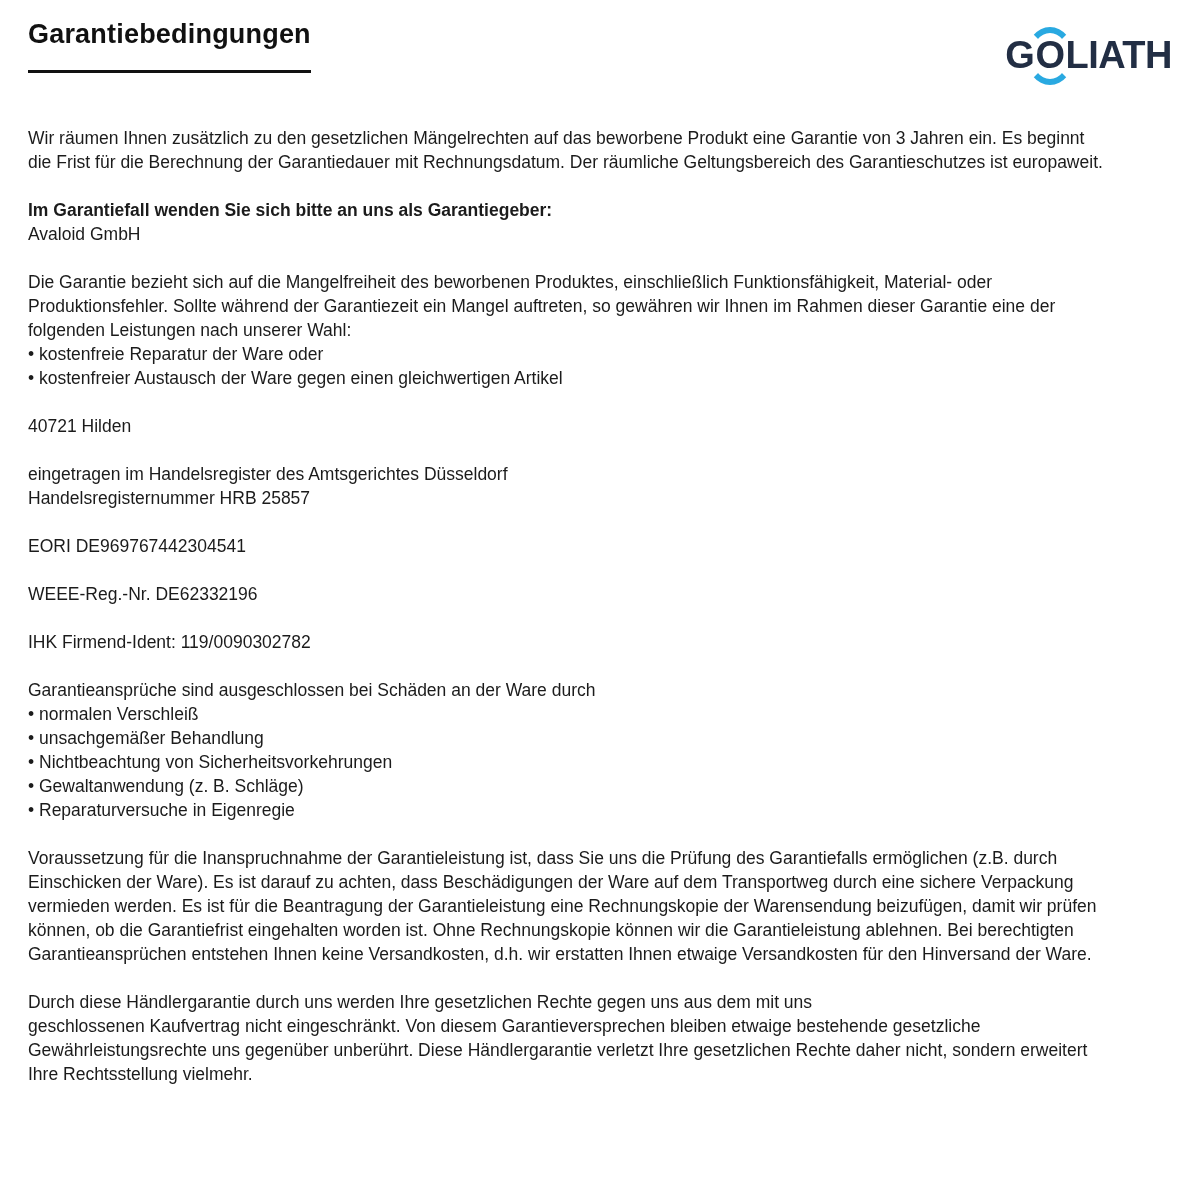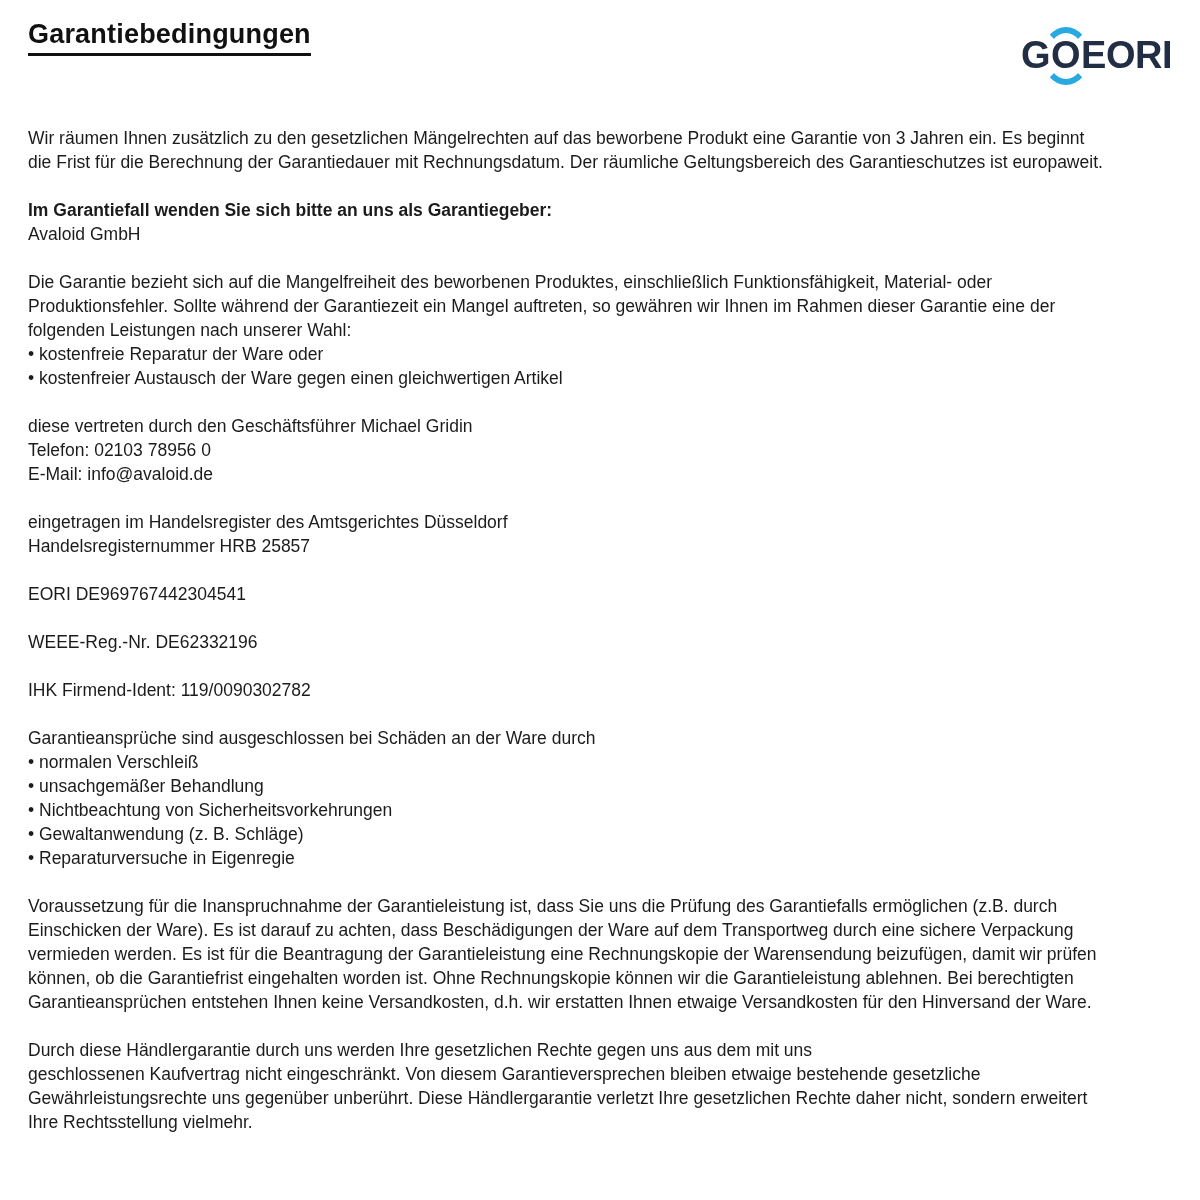--- a/index.html
+++ b/index.html
@@ -29,21 +29,21 @@
     align-items: flex-start;
     margin-bottom: 36px;
   }
   .doc-title {
     display: inline-block;
     font-size: 27px;
     font-weight: 700;
     letter-spacing: 0.2px;
     color: #111;
     border-bottom: 3px solid #111;
-    padding-bottom: 3px;
+    padding-bottom: 20px;
     line-height: 1.1;
   }
   .logo {
     display: flex;
     align-items: center;
     line-height: 1;
     font-weight: 700;
     font-size: 38px;
     letter-spacing: -0.5px;
     color: #222e44;
@@ -84,43 +84,41 @@
 <body>
 
 <div class="page">
 
   <div class="header">
     <div class="doc-title">Garantiebedingungen</div>
 
     <div class="logo">
       <span class="logo-part">G</span>
       <span class="logo-o">O</span>
-      <span class="logo-part">EORI</span>
+      <span class="logo-part">LIATH</span>
     </div>
   </div>
 
   <div class="content">
 
     <div class="block">Wir räumen Ihnen zusätzlich zu den gesetzlichen Mängelrechten auf das beworbene Produkt eine Garantie von 3 Jahren ein. Es beginnt
 die Frist für die Berechnung der Garantiedauer mit Rechnungsdatum. Der räumliche Geltungsbereich des Garantieschutzes ist europaweit.</div>
 
     <div class="block"><span class="bold-line">Im Garantiefall wenden Sie sich bitte an uns als Garantiegeber:</span>
 <span>Avaloid GmbH</span></div>
 
     <div class="block">Die Garantie bezieht sich auf die Mangelfreiheit des beworbenen Produktes, einschließlich Funktionsfähigkeit, Material- oder
 Produktionsfehler. Sollte während der Garantiezeit ein Mangel auftreten, so gewähren wir Ihnen im Rahmen dieser Garantie eine der
 folgenden Leistungen nach unserer Wahl:
 • kostenfreie Reparatur der Ware oder
 • kostenfreier Austausch der Ware gegen einen gleichwertigen Artikel</div>
 
 
+    <div class="block">40721 Hilden</div>
 
-    <div class="block">diese vertreten durch den Geschäftsführer Michael Gridin
-Telefon: 02103 78956 0
-E-Mail: info@avaloid.de</div>
 
     <div class="block">eingetragen im Handelsregister des Amtsgerichtes Düsseldorf
 Handelsregisternummer HRB 25857</div>
 
     <div class="block">EORI DE969767442304541</div>
 
     <div class="block">WEEE-Reg.-Nr. DE62332196</div>
 
     <div class="block">IHK Firmend-Ident: 119/0090302782</div>
 

